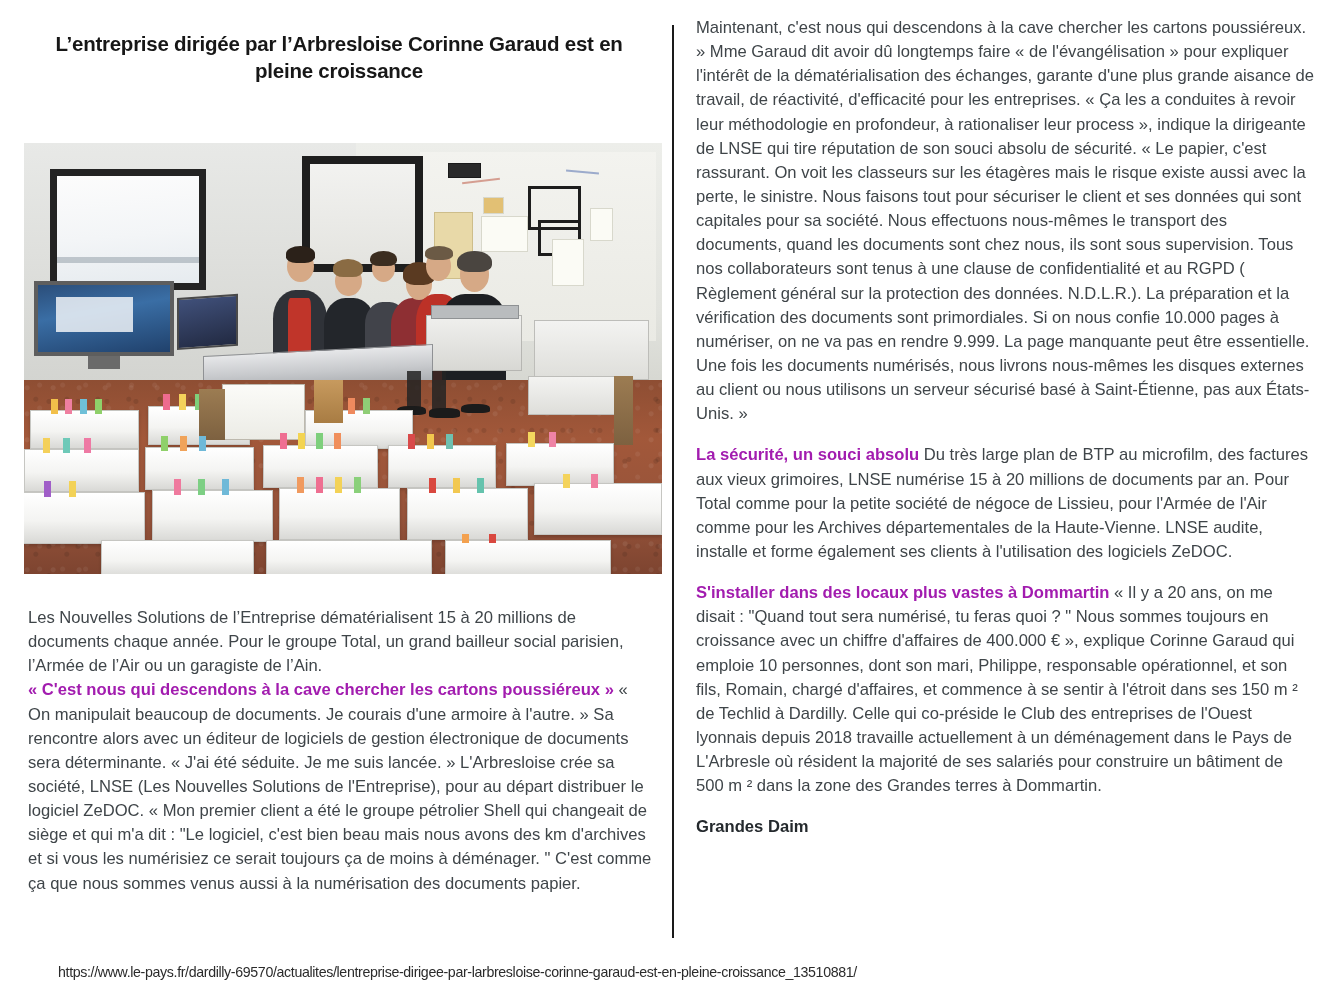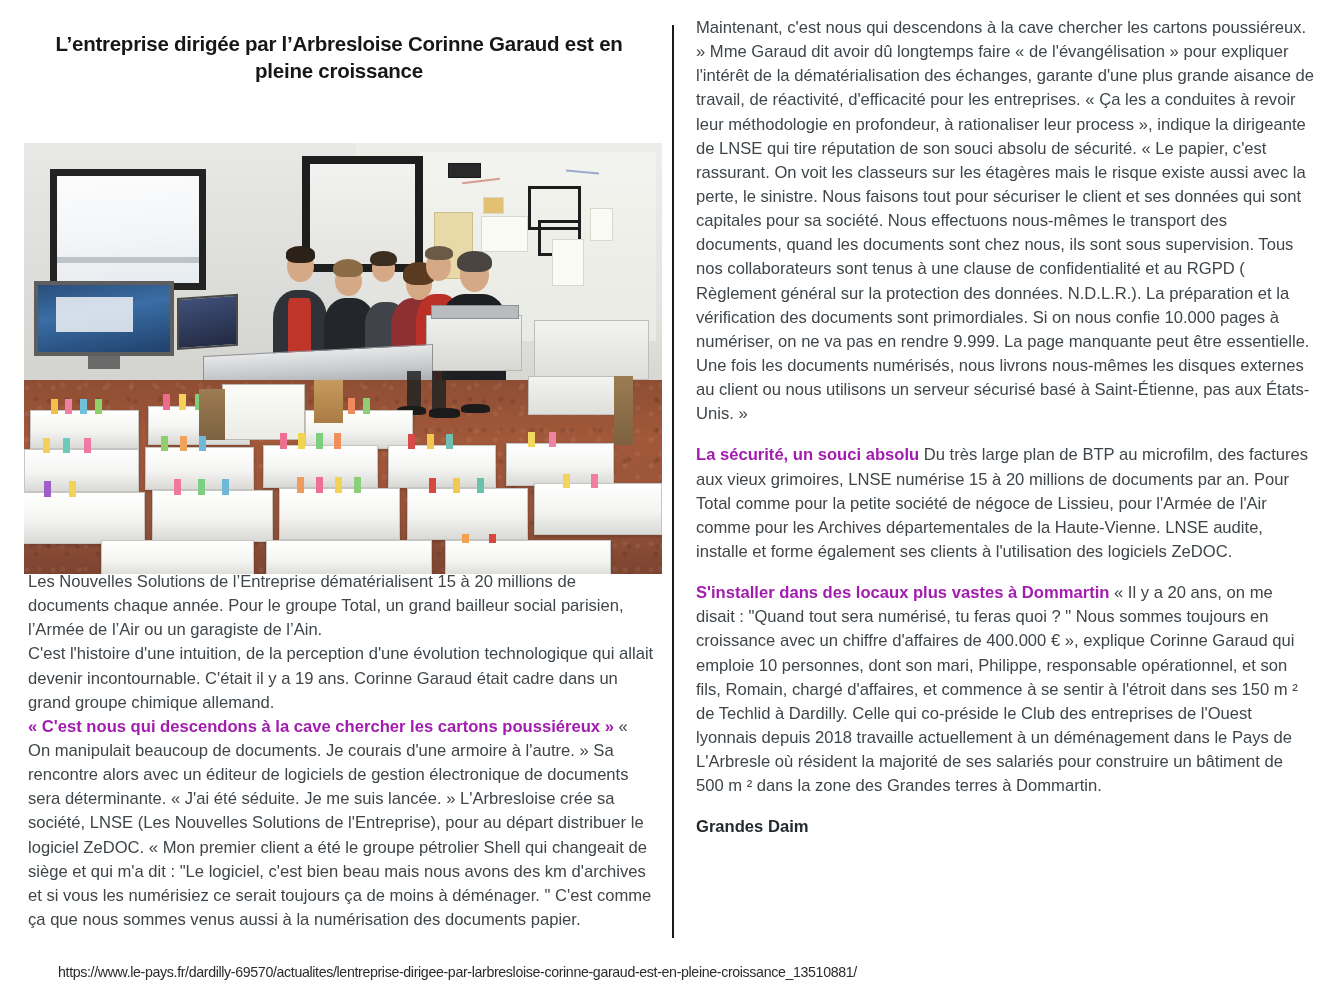--- a/index.html
+++ b/index.html
@@ -230,21 +230,21 @@
     font-weight: bold;
     color: #a21caf;
   }
   .byline {
     font-weight: bold;
     color: #24292d;
   }
 
   .left-body {
     left: 28px;
-    top: 570px;
+    top: 606px;
     width: 626px;
   }
   .right-body {
     left: 696px;
     top: 16px;
     width: 618px;
   }
 
   
   .footer-url {
@@ -418,21 +418,20 @@
       <div class="ph-stack" style="left:38%;top:92%;width:26%;height:9%;"></div>
       <div class="ph-stack" style="left:66%;top:92%;width:26%;height:9%;">
         <div class="ph-tab" style="left:10%;top:-18%;height:26%;background:#f3a14f;"></div>
         <div class="ph-tab" style="left:26%;top:-18%;height:26%;background:#d9483f;"></div>
       </div>
     </div>
   </div>
 
   <div class="body-col left-body">
     <p><span>Les Nouvelles Solutions de l’Entreprise dématérialisent 15 à 20 millions de documents chaque année. Pour le groupe Total, un grand bailleur social parisien, l’Armée de l’Air ou un garagiste de l’Ain.</span></p>
-    <p><span>C'est l'histoire d'une intuition, de la perception d'une évolution technologique qui allait devenir incontournable. C'était il y a 19 ans. Corinne Garaud était cadre dans un grand groupe chimique allemand.</span></p>
     <p><span class="lead-in">« C'est nous qui descendons à la cave chercher les cartons poussiéreux »</span><span> « On manipulait beaucoup de documents. Je courais d'une armoire à l'autre. » Sa rencontre alors avec un éditeur de logiciels de gestion électronique de documents sera déterminante. « J'ai été séduite. Je me suis lancée. » L'Arbresloise crée sa société, LNSE (Les Nouvelles Solutions de l'Entreprise), pour au départ distribuer le logiciel ZeDOC. « Mon premier client a été le groupe pétrolier Shell qui changeait de siège et qui m'a dit : "Le logiciel, c'est bien beau mais nous avons des km d'archives et si vous les numérisiez ce serait toujours ça de moins à déménager. " C'est comme ça que nous sommes venus aussi à la numérisation des documents papier.</span></p>
   </div>
 
   <div class="body-col right-body">
     <p><span>Maintenant, c'est nous qui descendons à la cave chercher les cartons poussiéreux. » Mme Garaud dit avoir dû longtemps faire « de l'évangélisation » pour expliquer l'intérêt de la dématérialisation des échanges, garante d'une plus grande aisance de travail, de réactivité, d'efficacité pour les entreprises. « Ça les a conduites à revoir leur méthodologie en profondeur, à rationaliser leur process », indique la dirigeante de LNSE qui tire réputation de son souci absolu de sécurité. « Le papier, c'est rassurant. On voit les classeurs sur les étagères mais le risque existe aussi avec la perte, le sinistre. Nous faisons tout pour sécuriser le client et ses données qui sont capitales pour sa société. Nous effectuons nous-mêmes le transport des documents, quand les documents sont chez nous, ils sont sous supervision. Tous nos collaborateurs sont tenus à une clause de confidentialité et au RGPD ( Règlement général sur la protection des données. N.D.L.R.). La préparation et la vérification des documents sont primordiales. Si on nous confie 10.000 pages à numériser, on ne va pas en rendre 9.999. La page manquante peut être essentielle. Une fois les documents numérisés, nous livrons nous-mêmes les disques externes au client ou nous utilisons un serveur sécurisé basé à Saint-Étienne, pas aux États-Unis. »</span></p>
     <div class="gap"></div>
     <p><span class="lead-in">La sécurité, un souci absolu</span><span> Du très large plan de BTP au microfilm, des factures aux vieux grimoires, LNSE numérise 15 à 20 millions de documents par an. Pour Total comme pour la petite société de négoce de Lissieu, pour l'Armée de l'Air comme pour les Archives départementales de la Haute-Vienne. LNSE audite, installe et forme également ses clients à l'utilisation des logiciels ZeDOC.</span></p>
     <div class="gap"></div>
     <p><span class="lead-in">S'installer dans des locaux plus vastes à Dommartin</span><span> « Il y a 20 ans, on me disait : "Quand tout sera numérisé, tu feras quoi ? " Nous sommes toujours en croissance avec un chiffre d'affaires de 400.000 € », explique Corinne Garaud qui emploie 10 personnes, dont son mari, Philippe, responsable opérationnel, et son fils, Romain, chargé d'affaires, et commence à se sentir à l'étroit dans ses 150 m ² de Techlid à Dardilly. Celle qui co-préside le Club des entreprises de l'Ouest lyonnais depuis 2018 travaille actuellement à un déménagement dans le Pays de L'Arbresle où résident la majorité de ses salariés pour construire un bâtiment de 500 m ² dans la zone des Grandes terres à Dommartin.</span></p>
     <div class="gap"></div>

